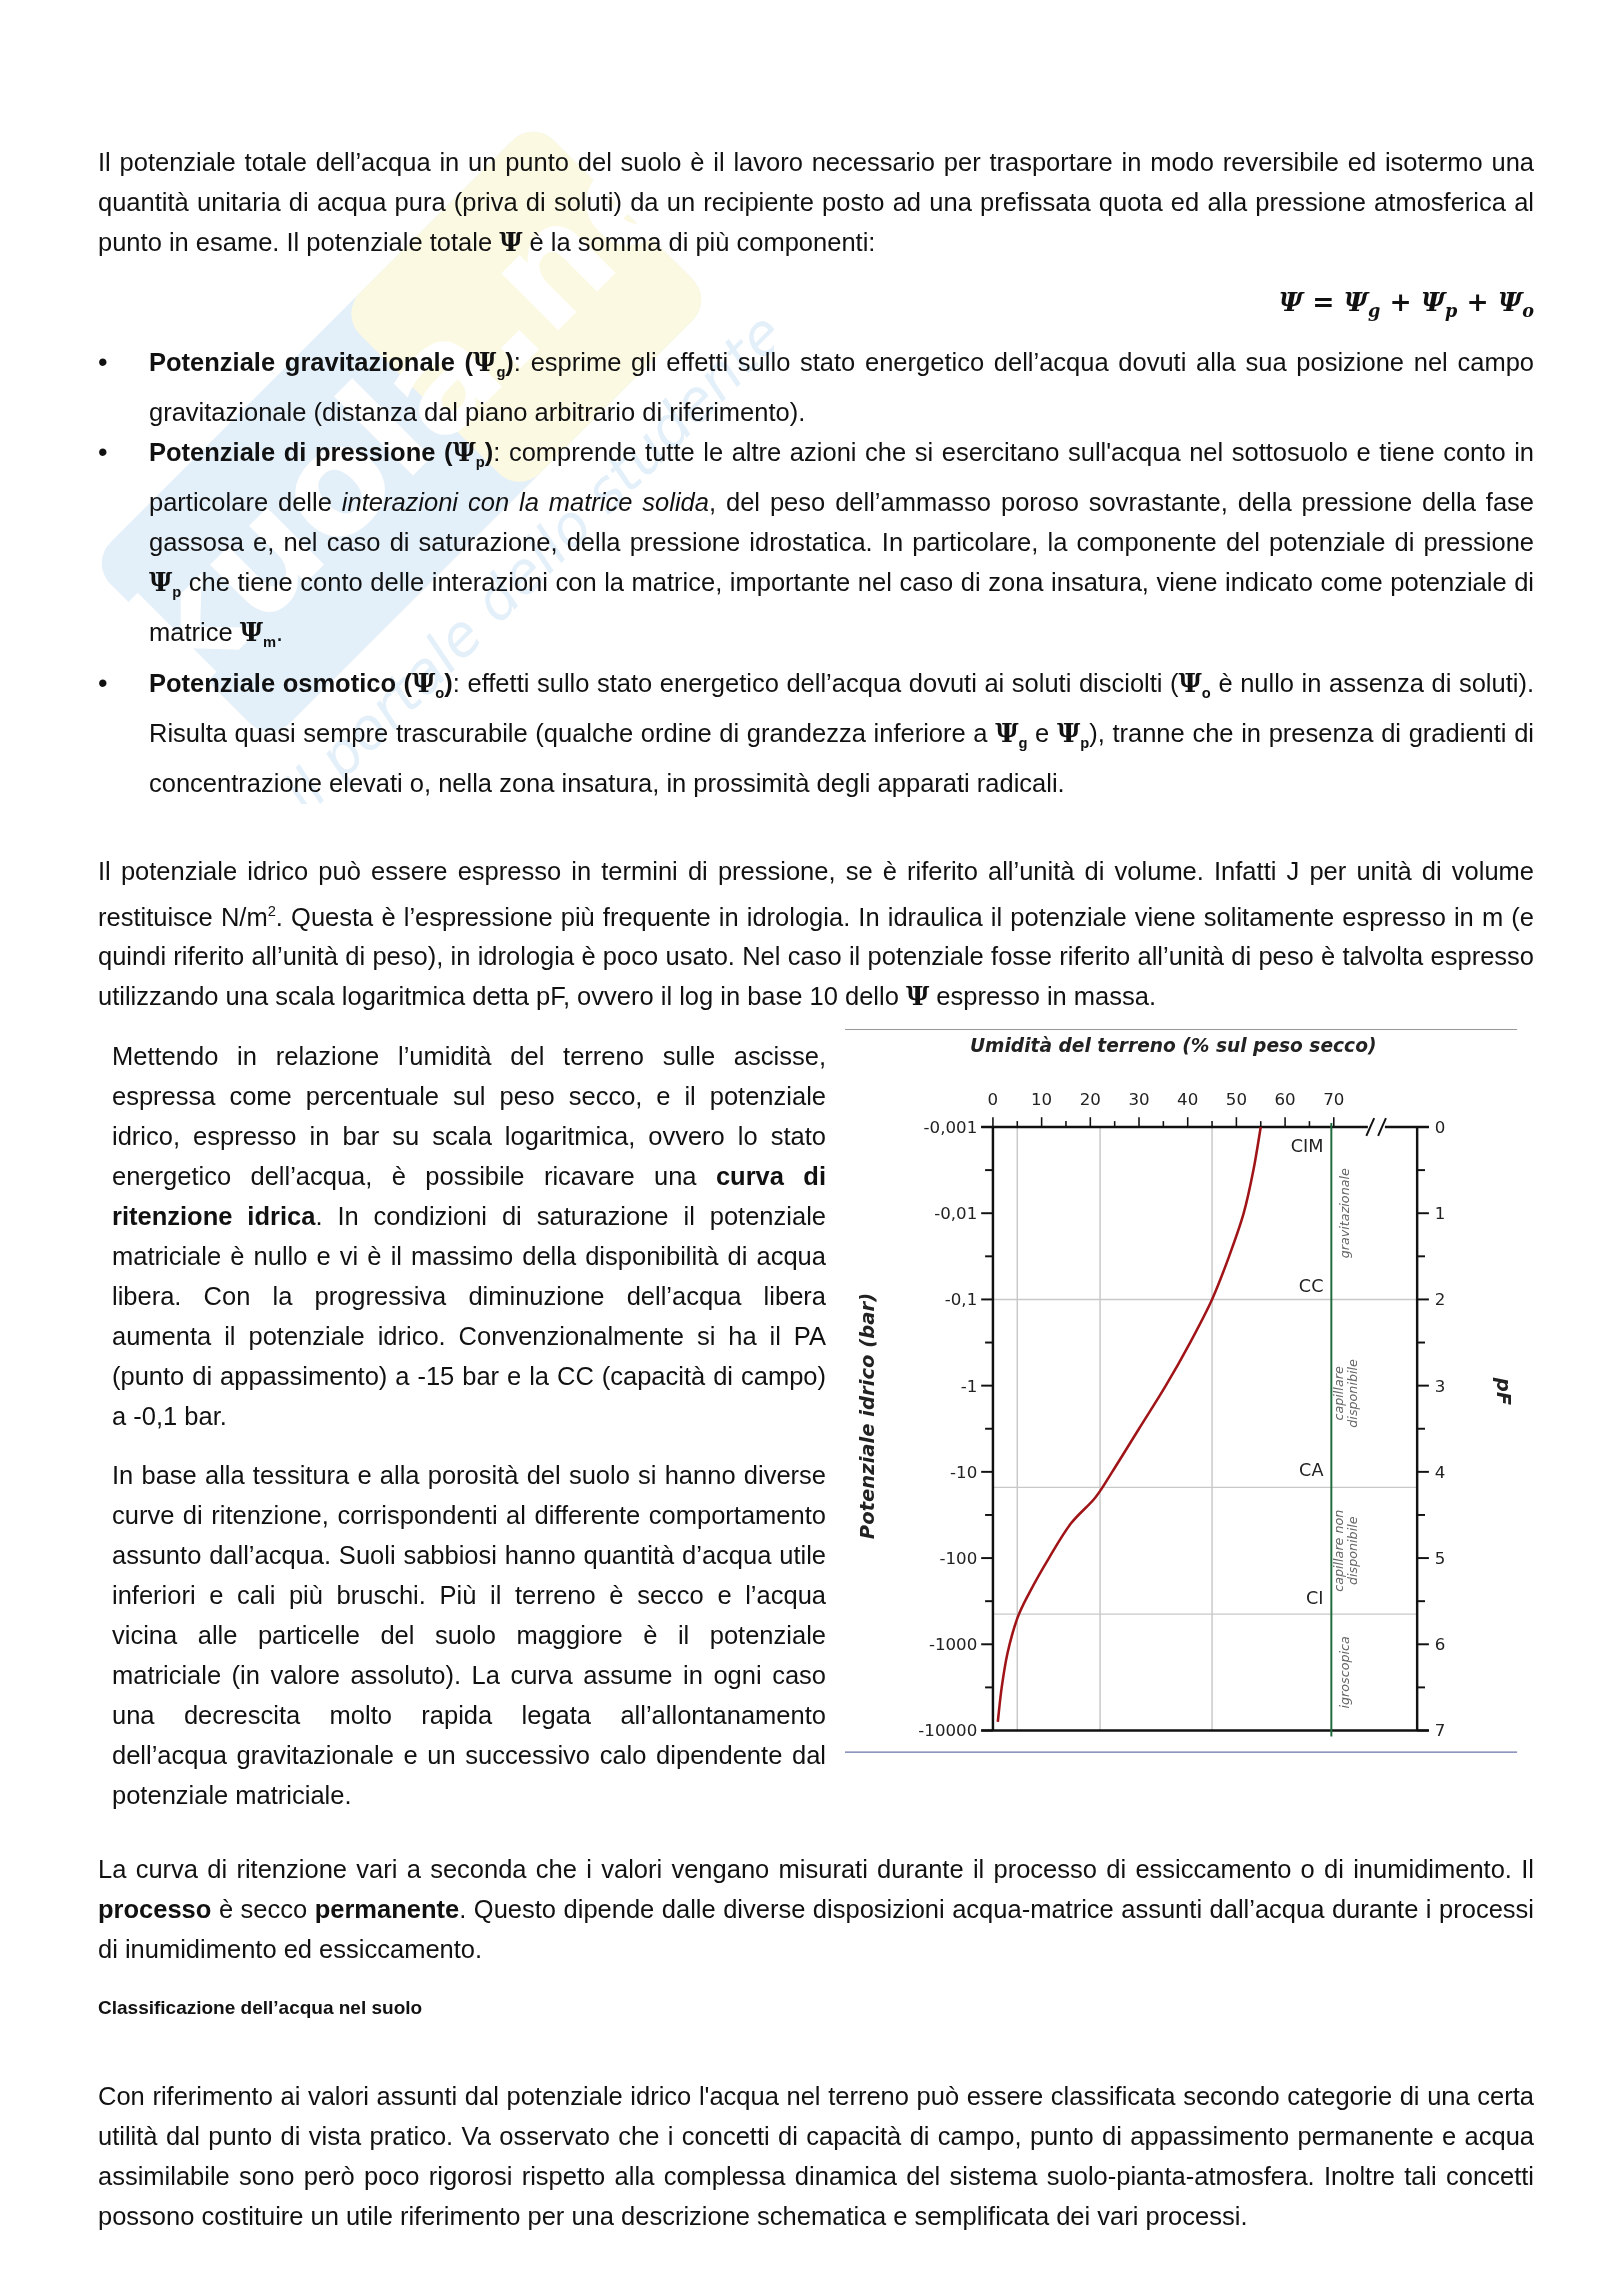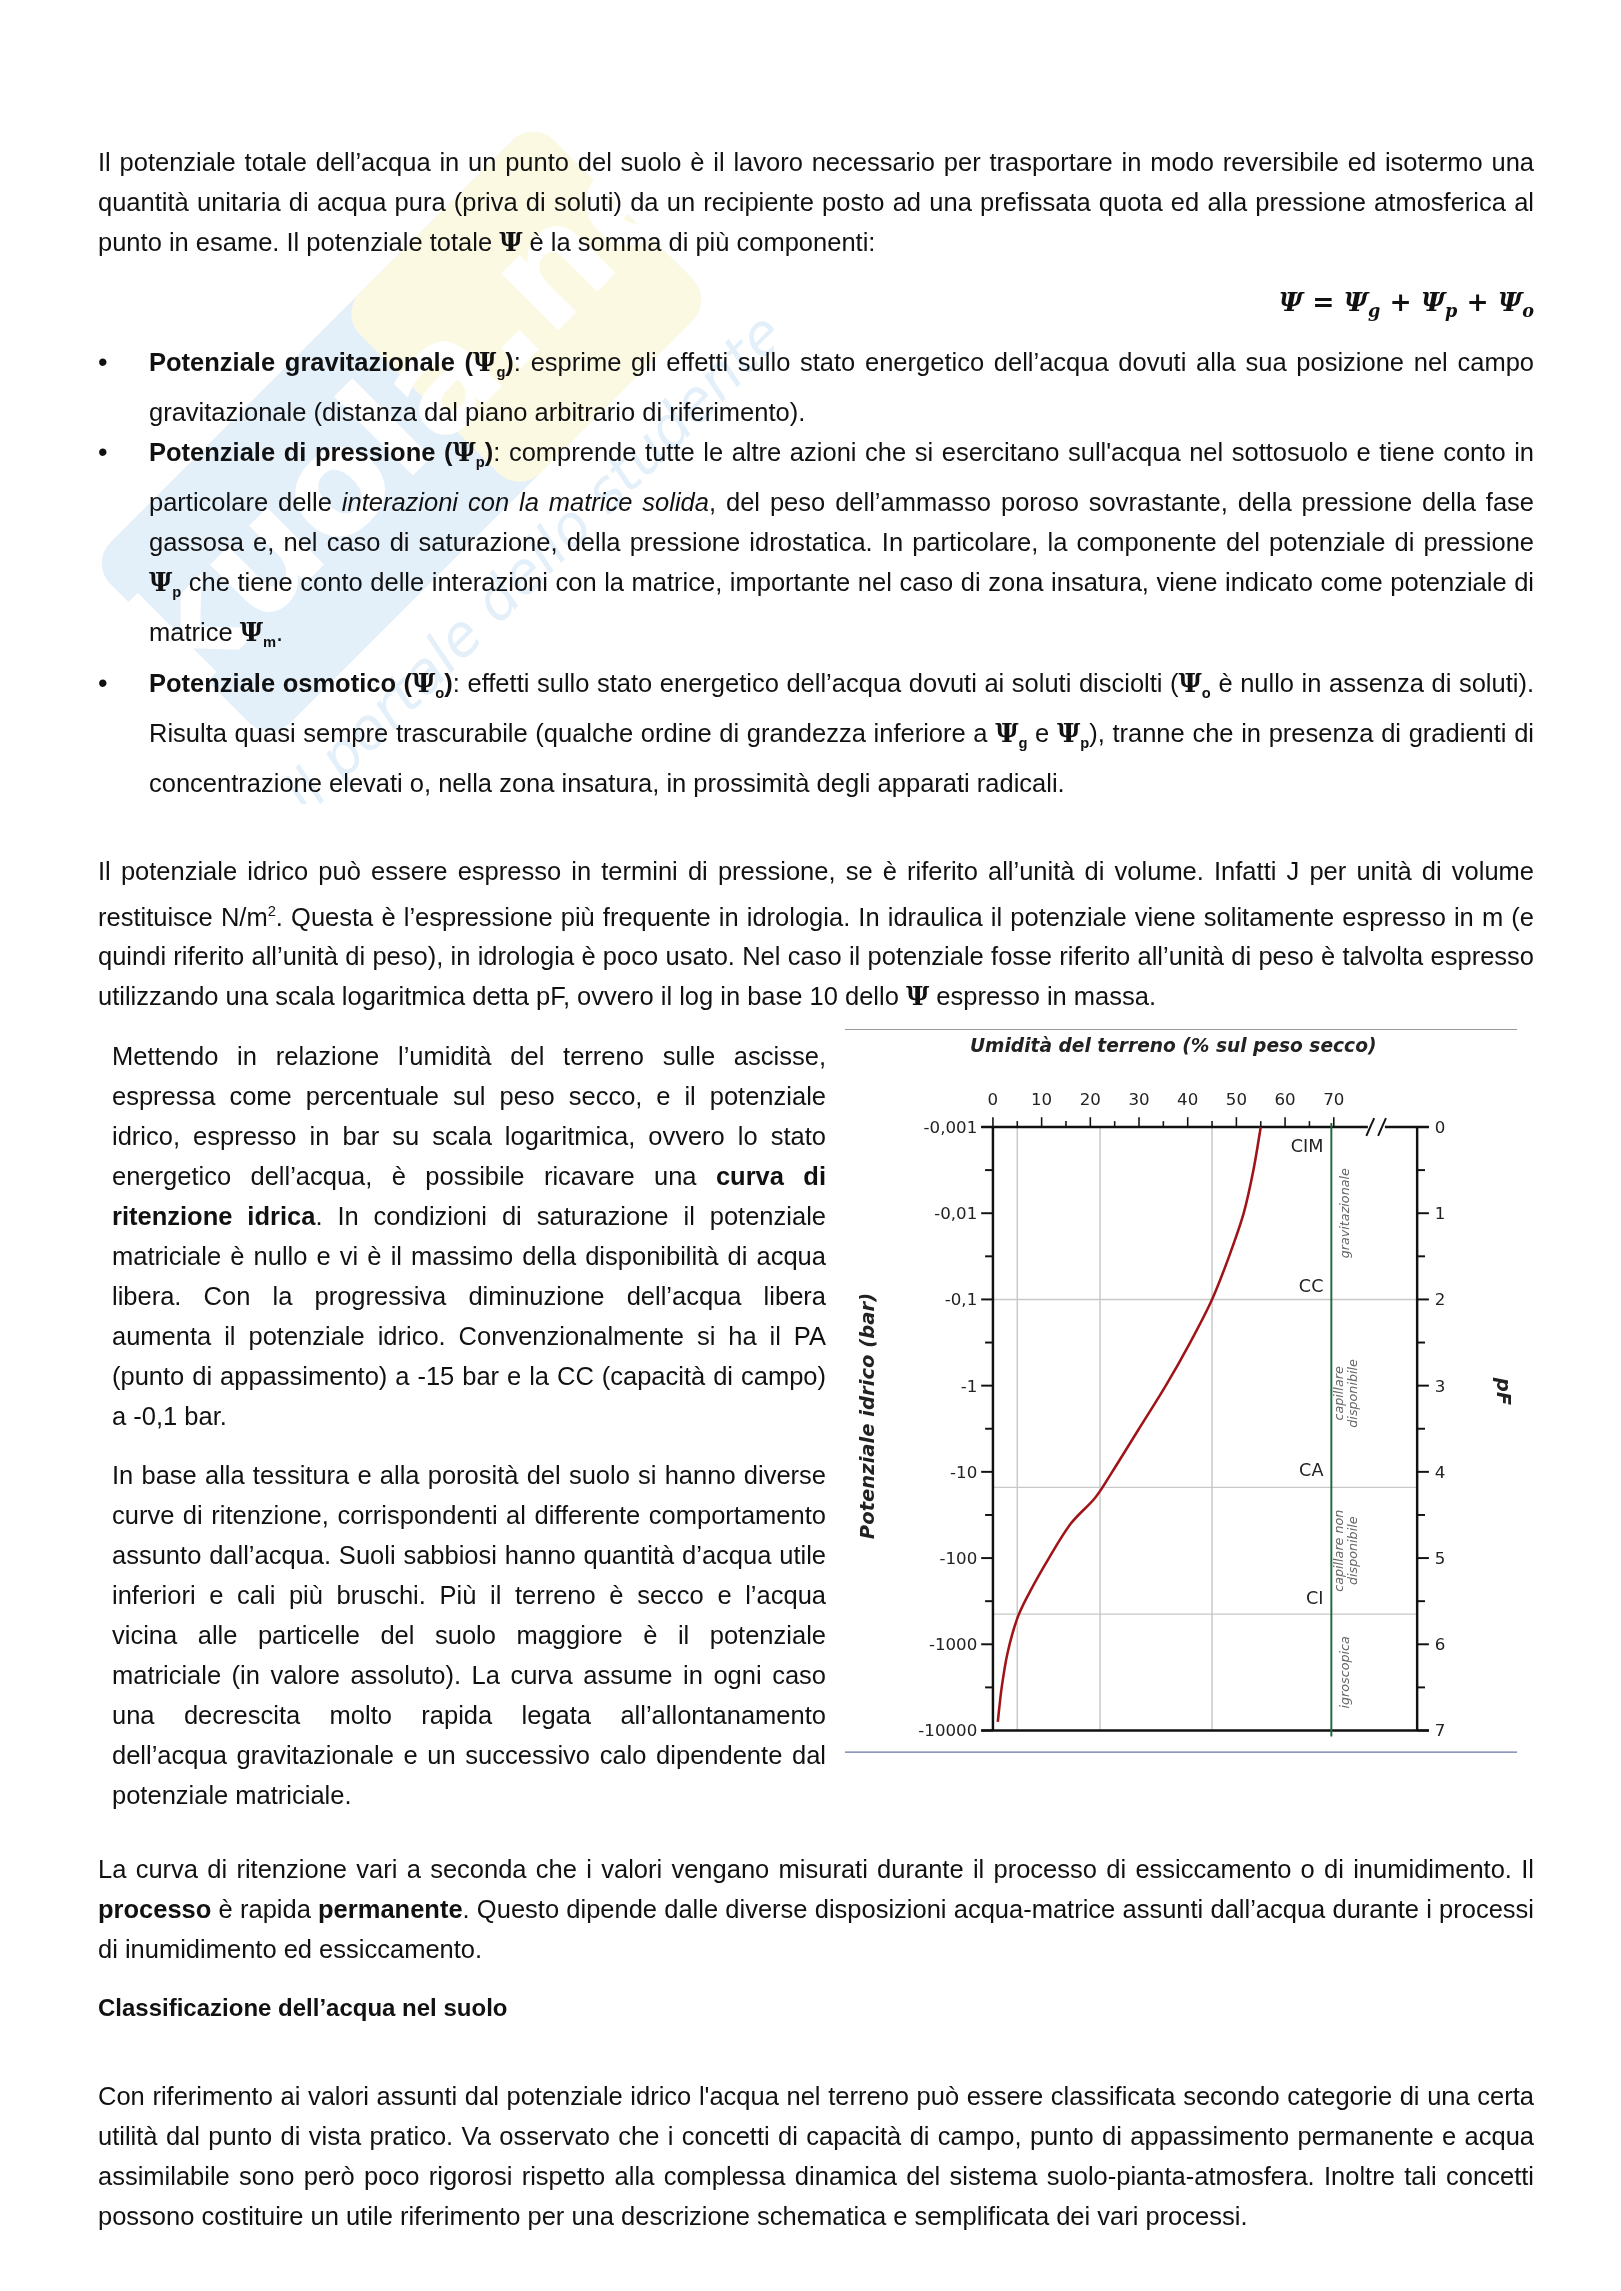--- a/index.html
+++ b/index.html
@@ -14,21 +14,21 @@
   .formula sub { font-size:17.6px; }
   ul.bullets { list-style:none; padding:0; margin:0 0 19.6px 0; }
   ul.bullets li { position:relative; padding-left:51px; }
   ul.bullets li::before { content:"•"; position:absolute; left:0; top:0; font-size:27.4px; }
   .psi { font-family:"DejaVu Serif", serif; font-weight:bold; }
   sub.s { font-size:14.7px; font-weight:bold; }
   .two-col { position:relative; height:765px; margin-bottom:15.7px; }
   .left-col { position:absolute; left:14px; top:0; width:714px; }
   .left-col p { margin-bottom:19.6px; }
   .chart-wrap { position:absolute; left:747px; top:-6.9px; width:676px; height:727px; }
-  h3.section { font-size:24px; font-weight:bold; margin:19.6px 0 19.6px 0; line-height:40px; }
+  h3.section { font-size:19px; font-weight:bold; margin:19.6px 0 19.6px 0; line-height:40px; }
 </style>
 </head>
 <body>
 
 <svg class="watermark" viewBox="0 0 760 760">
   <g transform="rotate(-45 380 380)" opacity="0.18">
     <rect x="60" y="250" width="640" height="260" rx="30" fill="#6aa9e0"></rect>
     <rect x="420" y="250" width="280" height="260" rx="30" fill="#f3e36a"></rect>
     <text x="380" y="420" text-anchor="middle" font-family="DejaVu Sans, sans-serif" font-weight="bold" font-size="150" fill="#ffffff">Skuola.net</text>
     <text x="380" y="590" text-anchor="middle" font-family="DejaVu Sans, sans-serif" font-style="italic" font-size="58" fill="#6aa9e0">il portale dello studente</text>
@@ -166,19 +166,19 @@
             <text text-anchor="middle" font-family="DejaVu Sans, sans-serif" font-style="italic" font-size="13" fill="#666" transform="translate(514.415 656.6) rotate(-90)"><tspan x="0" dy="0">igroscopica</tspan></text>
             <path d="M424.34999999999997 100 C423.10749999999996 107.33333333333333 419.7941666666666 129.33333333333334 416.895 144 C413.99583333333334 158.66666666666666 411.09666666666664 173.33333333333334 406.955 188 C402.81333333333333 202.66666666666666 397.4291666666666 217.33333333333334 392.04499999999996 232 C386.6608333333333 246.66666666666666 381.27666666666664 261.3333333333333 374.65 276 C368.0233333333333 290.6666666666667 360.15416666666664 305.3333333333333 352.28499999999997 320 C344.4158333333333 334.6666666666667 336.1325 349.3333333333333 327.435 364 C318.7375 378.6666666666667 309.2116666666667 393.3333333333333 300.1 408 C290.98833333333334 422.6666666666667 280.21999999999997 440.26666666666665 272.765 452 C265.31 463.73333333333335 262.41083333333336 469.59999999999997 255.37 478.4 C248.32916666666668 487.2 238.38916666666665 494.5333333333333 230.51999999999998 504.79999999999995 C222.6508333333333 515.0666666666666 215.19583333333333 528.2666666666667 208.155 540 C201.11416666666668 551.7333333333333 193.65916666666666 564.9333333333334 188.275 575.2 C182.89083333333335 585.4666666666667 179.5775 591.3333333333334 175.85 601.6 C172.1225 611.8666666666667 168.56066666666666 625.0666666666666 165.91 636.8 C163.25933333333333 648.5333333333333 161.60266666666666 660.2666666666667 159.946 672 C158.28933333333333 683.7333333333333 156.63266666666667 701.3333333333334 155.97 707.2" fill="none" stroke="#a01418" stroke-width="2.6"></path>
           </g>
         <text id="c-ylabel" font-family="DejaVu Sans, sans-serif" font-weight="bold" font-style="italic" font-size="20" fill="#222" text-anchor="middle" transform="translate(30 395) rotate(-90)">Potenziale idrico (bar)</text>
         <text id="c-y2label" font-family="DejaVu Sans, sans-serif" font-weight="bold" font-style="italic" font-size="20" fill="#222" text-anchor="middle" transform="translate(665 370) rotate(90)">pF</text>
       </svg>
     </div>
   </div>
 
   <p class="para">
-    <span>La curva di ritenzione vari a seconda che i valori vengano misurati durante il processo di essiccamento o di inumidimento. Il </span><b>processo</b><span> è rapida </span><b>permanente</b><span>. Questo dipende dalle diverse disposizioni acqua-matrice assunti dall’acqua durante i processi di inumidimento ed essiccamento.</span>
+    <span>La curva di ritenzione vari a seconda che i valori vengano misurati durante il processo di essiccamento o di inumidimento. Il </span><b>processo</b><span> è secco </span><b>permanente</b><span>. Questo dipende dalle diverse disposizioni acqua-matrice assunti dall’acqua durante i processi di inumidimento ed essiccamento.</span>
   </p>
 
   <h3 class="section">Classificazione dell’acqua nel suolo</h3>
   <p class="para">Con riferimento ai valori assunti dal potenziale idrico l'acqua nel terreno può essere classificata secondo categorie di una certa utilità dal punto di vista pratico. Va osservato che i concetti di capacità di campo, punto di appassimento permanente e acqua assimilabile sono però poco rigorosi rispetto alla complessa dinamica del sistema suolo-pianta-atmosfera. Inoltre tali concetti possono costituire un utile riferimento per una descrizione schematica e semplificata dei vari processi.</p>
 </div>
 
 
 </body></html>

